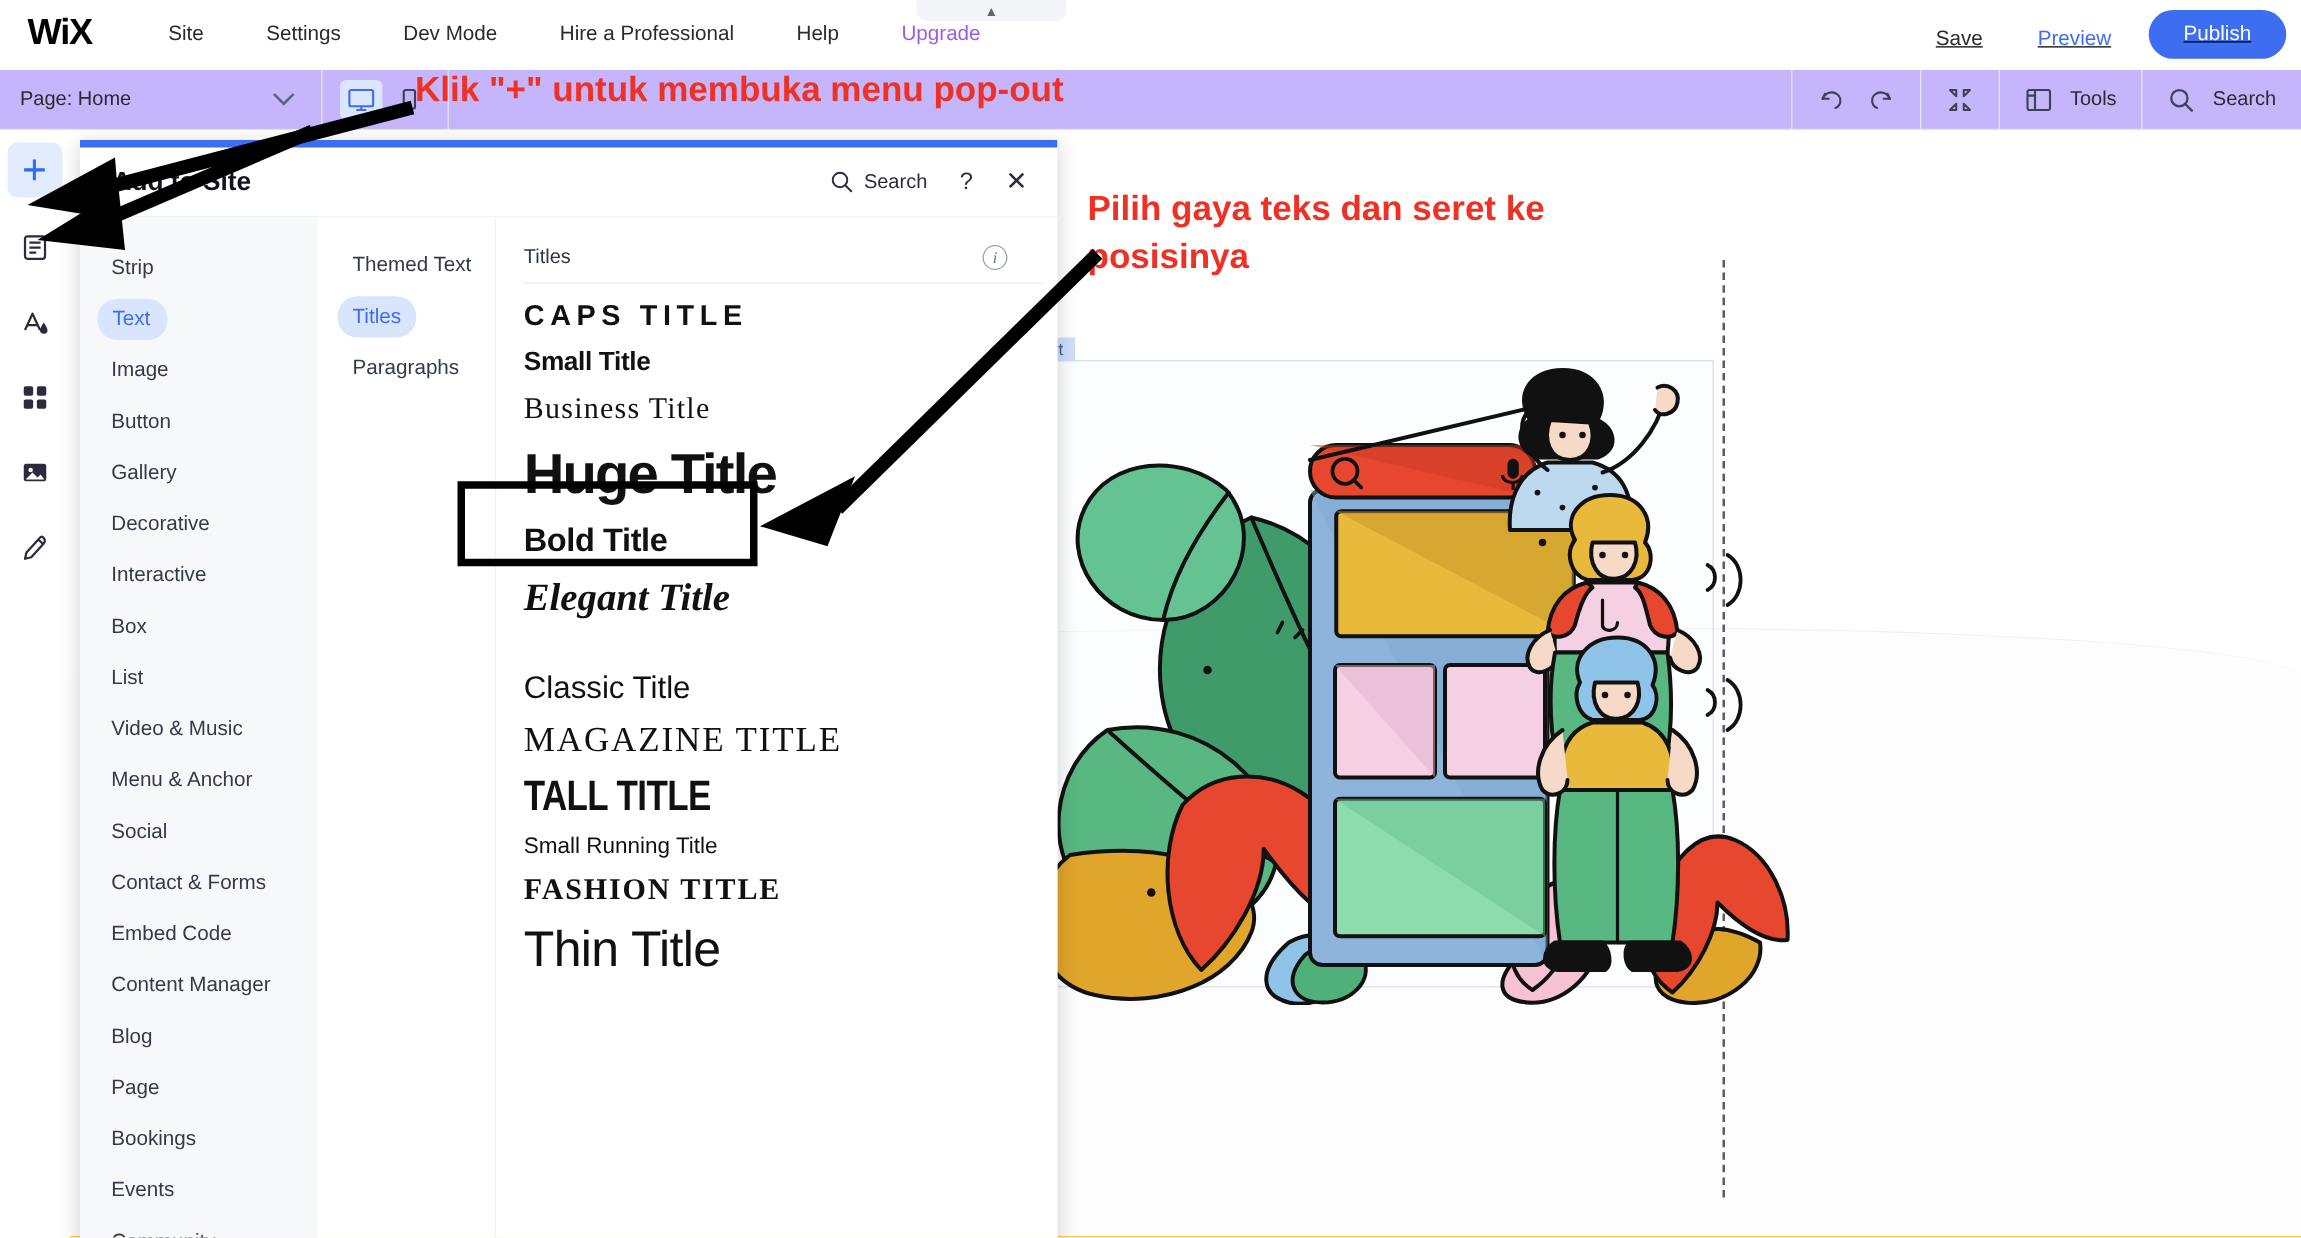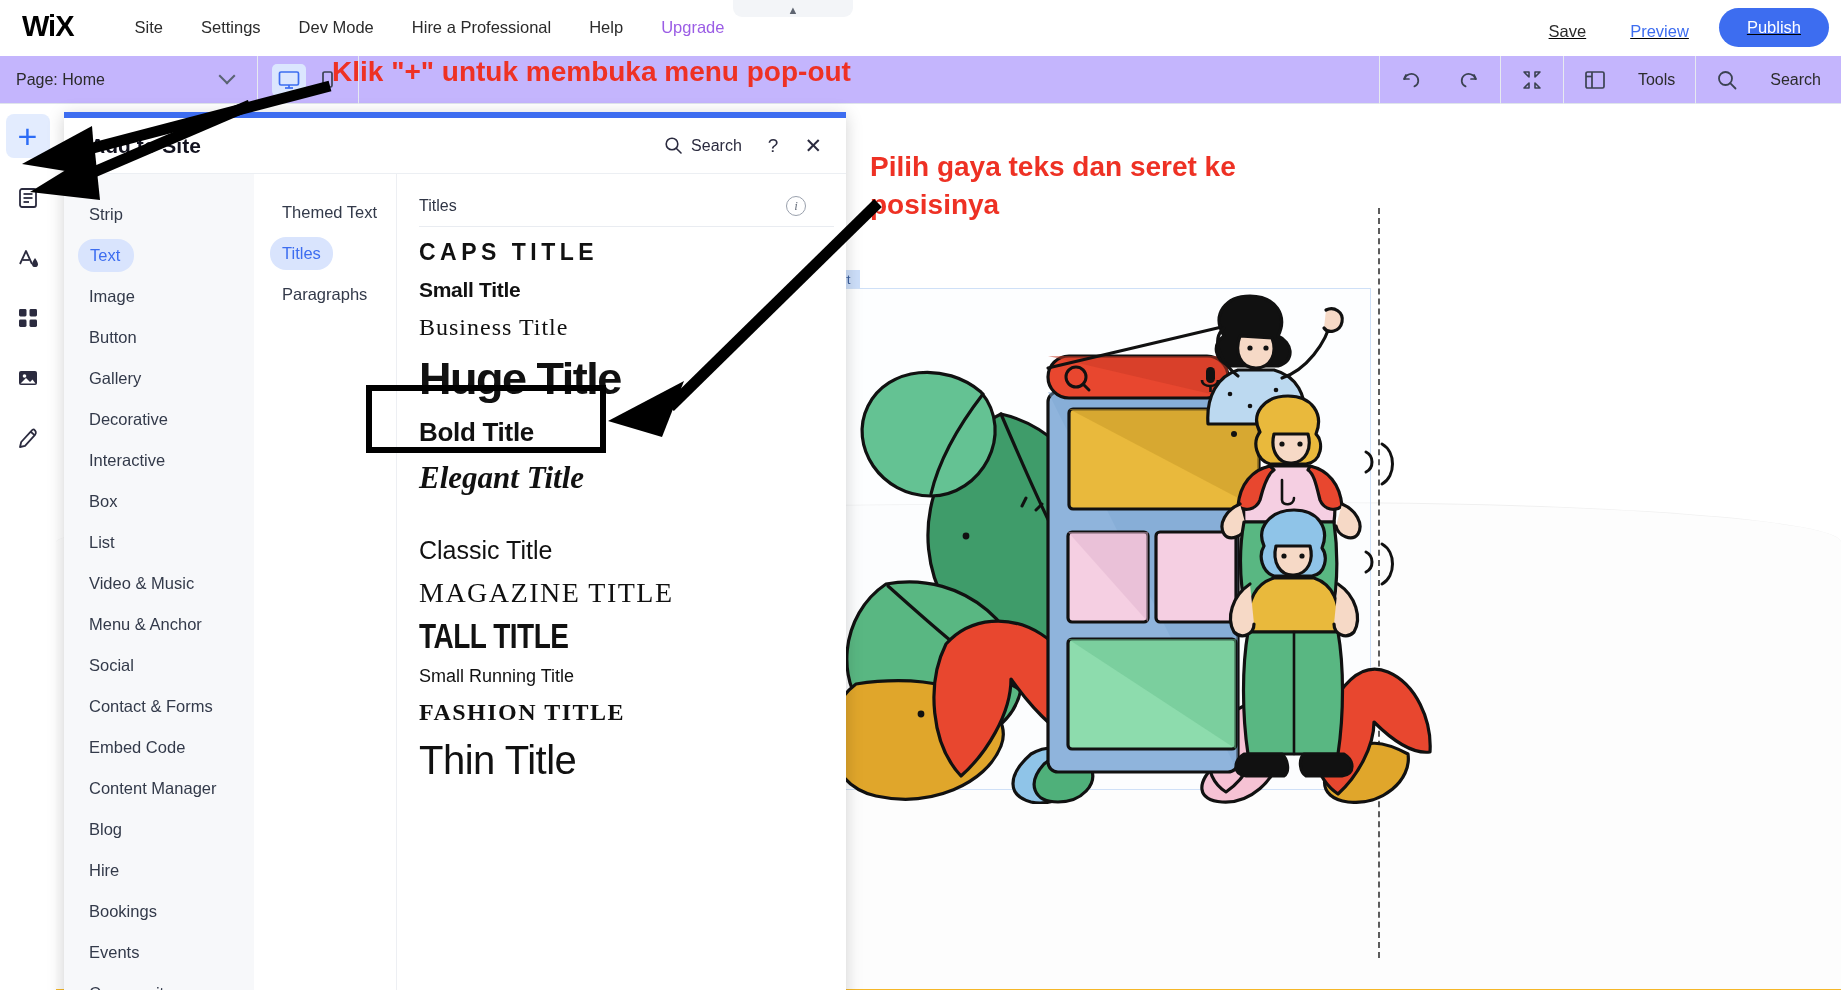--- a/index.html
+++ b/index.html
@@ -18,21 +18,21 @@
     display: flex; align-items: center;
     border-bottom: 1px solid #ffffff;
     z-index: 30;
   }
   .wix-logo {
     font-family: "Liberation Sans", sans-serif;
     font-weight: 800; font-size: 29px; letter-spacing: -1px;
     color: #000; margin-left: 16px; margin-right: 42px;
     position: relative; top: -1px;
   }
-  .topnav { display: flex; align-items: center; gap: 0px; }
+  .topnav { display: flex; align-items: center; gap: 12px; }
   .topnav-item {
     font-size: 16.5px; color: #2b2b2b; padding: 6px 19px; cursor: pointer;
     white-space: nowrap;
   }
   .topnav-item.upgrade { color: #9b5de5; }
   .topbar-right {
     margin-left: auto; display: flex; align-items: flex-end; gap: 0px;
     padding-right: 18px;
     text-decoration: underline;
   }
@@ -79,21 +79,21 @@
   }
   .device-btn {
     width: 34px; height: 32px; display:flex; align-items:center; justify-content:center;
     border-radius: 5px; cursor: pointer;
   }
   .device-btn.active { background: #dbe6fe; }
   .secondbar-right {
     margin-left: auto; display: flex; align-items: stretch; height: 48px;
   }
   .sb-group {
-    display: flex; align-items: center; gap: 32px; padding: 0 20px;
+    display: flex; align-items: center; gap: 14px; padding: 0 20px;
     border-left: 1px solid #e6eaf0; cursor: pointer;
   }
   .sb-group .txt { font-size: 16px; color: #2b2b2b; }
   .icon-btn { cursor: pointer; display:flex; align-items:center; }
 
   
   .leftrail {
     position: absolute; top: 104px; left: 0; width: 56px; height: 886px;
     background: #ffffff; display: flex; flex-direction: column;
     align-items: center; padding-top: 10px; gap: 14px; z-index: 18;
@@ -541,21 +541,21 @@
         <div class="cat-item">Interactive</div>
         <div class="cat-item">Box</div>
         <div class="cat-item">List</div>
         <div class="cat-item">Video &amp; Music</div>
         <div class="cat-item">Menu &amp; Anchor</div>
         <div class="cat-item">Social</div>
         <div class="cat-item">Contact &amp; Forms</div>
         <div class="cat-item">Embed Code</div>
         <div class="cat-item">Content Manager</div>
         <div class="cat-item">Blog</div>
-        <div class="cat-item">Hire</div>
+        <div class="cat-item">Page</div>
         <div class="cat-item">Bookings</div>
         <div class="cat-item">Events</div>
         <div class="cat-item">Community</div>
 
       </div>
     </div>
 
     <div class="sub-col">
       <div style="display:flex;flex-direction:column;align-items:flex-start;">
         <div class="sub-item">Themed Text</div>

